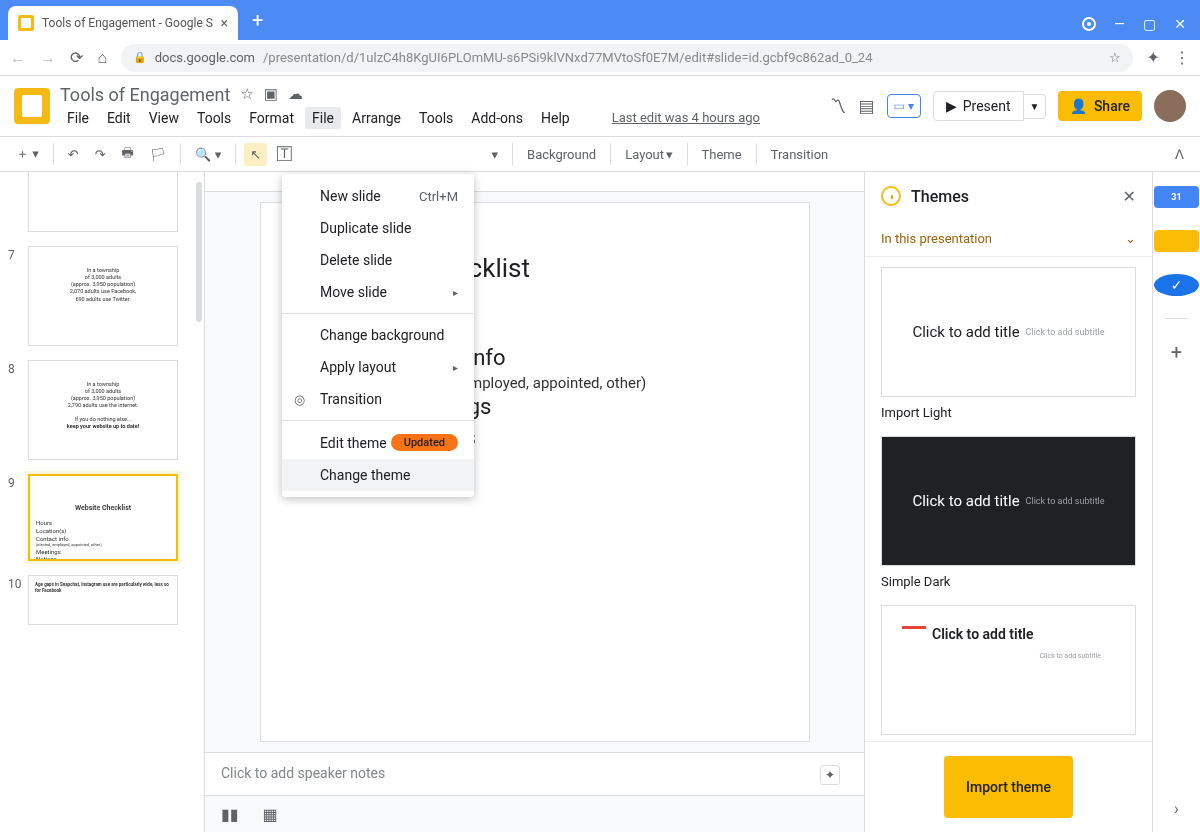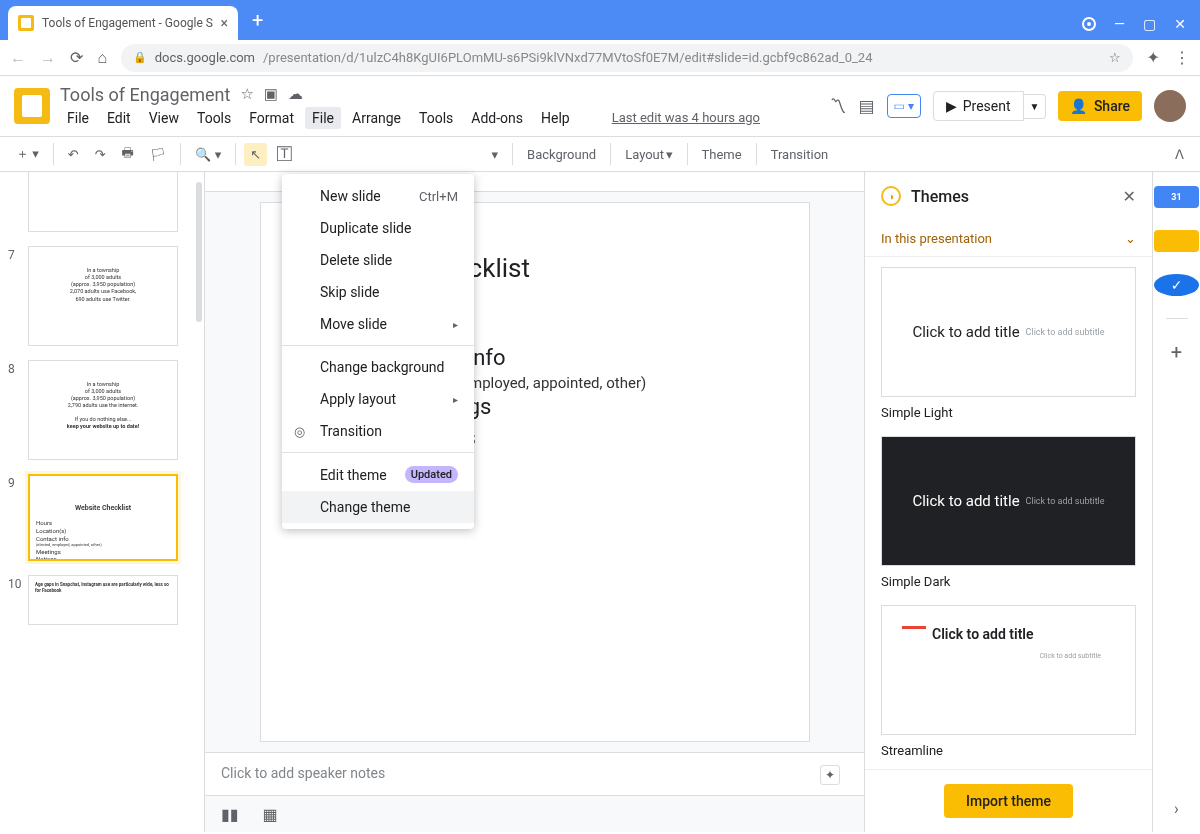--- a/index.html
+++ b/index.html
@@ -78,42 +78,42 @@
 .bottom-bar{height:38px;border-top:1px solid #dadce0;display:flex;align-items:center;padding:0 16px;gap:24px;color:#5f6368;font-size:16px;}
 
 
 .dropdown{position:absolute;left:282px;top:174px;width:192px;background:#fff;box-shadow:0 2px 10px rgba(0,0,0,0.25);border-radius:4px;padding:6px 0;z-index:50;font-size:14px;}
 .dd-item{padding:8px 16px 8px 38px;display:flex;align-items:center;justify-content:space-between;position:relative;}
 .dd-item:hover,.dd-item.hover{background:#f1f3f4;}
 .dd-item .shortcut{color:#5f6368;font-size:13px;}
 .dd-item .arrow{color:#5f6368;font-size:10px;}
 .dd-sep{height:1px;background:#e0e0e0;margin:5px 0;}
 .dd-item .pre-icon{position:absolute;left:12px;color:#5f6368;font-size:13px;}
-.dd-badge{background:#c4b5fd;color:#202124;font-size:11px;padding:2px 6px;border-radius:9px;font-weight:500;}
+.dd-badge{background:#f97316;color:#202124;font-size:11px;padding:2px 13px;border-radius:9px;font-weight:500;}
 
 
 .themes-panel{width:288px;border-left:1px solid #dadce0;display:flex;flex-direction:column;background:#fff;}
 .themes-hdr{display:flex;align-items:center;padding:14px 16px;gap:10px;border-bottom:1px solid transparent;}
 .themes-hdr .tico{width:20px;height:20px;border:2px solid #f5ba14;border-radius:50%;display:flex;align-items:center;justify-content:center;font-size:10px;color:#f29900;}
 .themes-hdr .ttl{font-size:16px;font-weight:500;flex:1;}
 .themes-hdr .close{color:#5f6368;font-size:16px;}
 .themes-sub{padding:10px 16px;display:flex;justify-content:space-between;align-items:center;color:#a16207;font-size:13px;border-bottom:1px solid #eceff1;margin-bottom:10px;}
 .themes-list{flex:1;padding:0 16px;overflow:hidden;}
 .theme-card{border:1px solid #dadce0;height:130px;margin-bottom:8px;display:flex;flex-direction:row;align-items:center;justify-content:center;gap:6px;}
 .theme-card.dark{background:#202124;color:#fff;}
 .theme-card.stream{padding:20px;align-items:flex-start;justify-content:flex-start;}
 .theme-card.stream .bar{width:24px;height:3px;background:#ea4335;margin-bottom:10px;}
 .theme-card.stream .t1{font-weight:600;font-size:14px;}
 .theme-card.stream .t2{font-size:7px;color:#9aa0a6;margin-top:26px;}
 .theme-card .t1{font-size:15px;}
 .theme-card .t2{font-size:9px;color:#9aa0a6;text-align:right;}
 .theme-card.dark .t2{color:#9aa0a6;}
 .theme-label{font-size:13px;margin-bottom:16px;}
 .import-bar{padding:14px 16px;border-top:1px solid #eceff1;display:flex;justify-content:center;}
-.import-btn{background:#fbbc04;padding:9px 22px;border-radius:4px;font-size:14px;font-weight:500;}
+.import-btn{background:#fbbc04;padding:23px 22px;border-radius:4px;font-size:14px;font-weight:500;}
 
 
 .side-rail{width:48px;border-left:1px solid #dadce0;display:flex;flex-direction:column;align-items:center;padding:14px 0;gap:22px;color:#5f6368;}
 .side-rail .rico{width:45px;height:22px;border-radius:4px;display:flex;align-items:center;justify-content:center;font-size:14px;}
 .rico.cal{background:#4285f4;color:#fff;font-size:9px;font-weight:bold;}
 .rico.keep{background:#fbbc04;}
 .rico.tasks{background:#1a73e8;border-radius:50%;color:#fff;}
 .rico.plus{color:#5f6368;font-size:20px;}
 .side-rail-sep{width:22px;height:1px;background:#dadce0;}
 .side-rail .chev{margin-top:auto;font-size:16px;}
@@ -298,21 +298,21 @@
     </div>
     <div class="themes-sub">
       <span>In this presentation</span>
       <span>⌄</span>
     </div>
     <div class="themes-list">
       <div class="theme-card">
         <div class="t1">Click to add title</div>
         <div class="t2">Click to add subtitle</div>
       </div>
-      <div class="theme-label">Simple Light</div>
+      <div class="theme-label">Import Light</div>
       <div class="theme-card dark">
         <div class="t1">Click to add title</div>
         <div class="t2">Click to add subtitle</div>
       </div>
       <div class="theme-label">Simple Dark</div>
       <div class="theme-card stream">
         <div class="bar"></div>
         <div class="t1">Click to add title</div>
         <div class="t2">Click to add subtitle</div>
       </div>
@@ -339,23 +339,20 @@
     <span>New slide</span>
       <span class="shortcut">Ctrl+M</span>
   </div>
   <div class="dd-item">
       <span>Duplicate slide</span>
     </div>
   <div class="dd-item">
       <span>Delete slide</span>
     </div>
   <div class="dd-item">
-      <span>Skip slide</span>
-    </div>
-  <div class="dd-item">
       <span>Move slide</span>
       <span class="arrow">▸</span>
     </div>
   <div class="dd-sep"></div>
   <div class="dd-item">
       <span>Change background</span>
     </div>
   <div class="dd-item">
       <span>Apply layout</span>
       <span class="arrow">▸</span>

